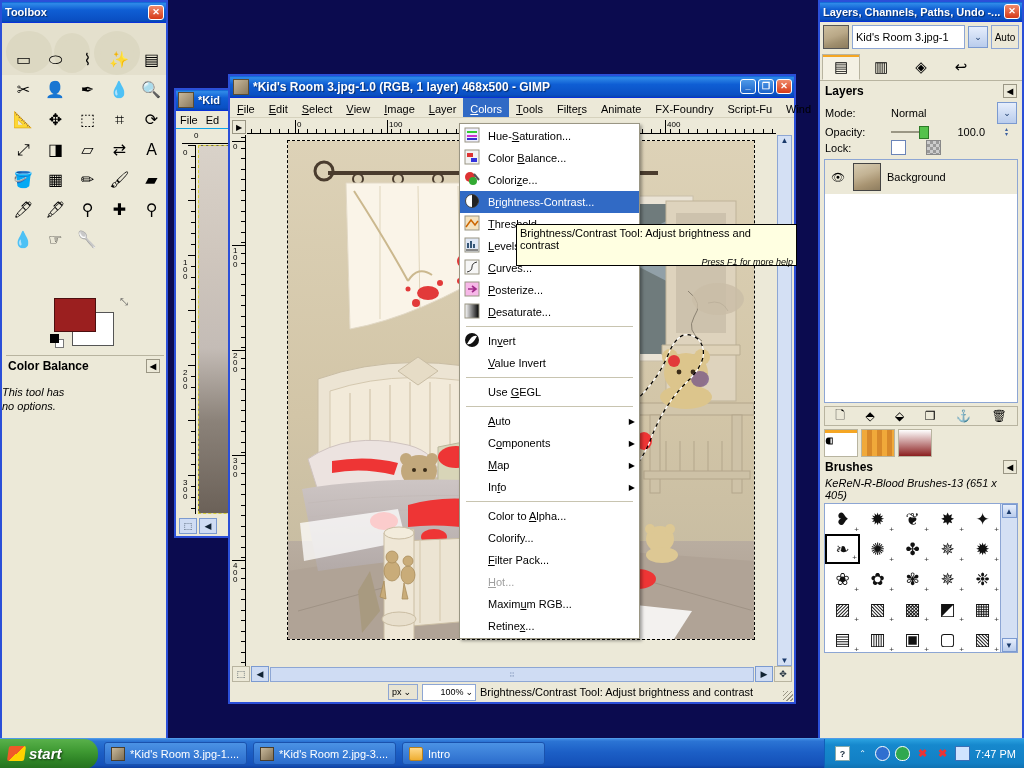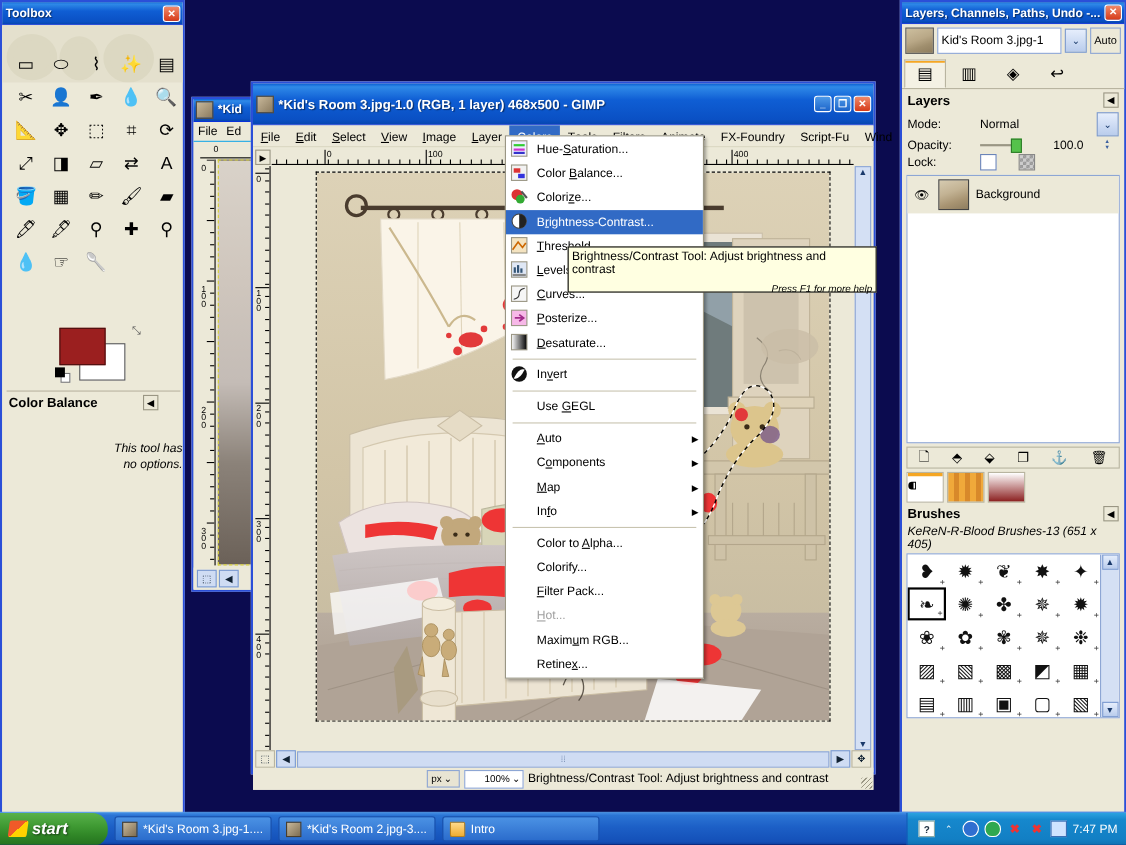--- a/index.html
+++ b/index.html
@@ -57,25 +57,25 @@
   .fgbg .fg { position:absolute; left:2px; top:0px; width:42px; height:34px; background:#9b1f1f; border:1px solid #4c0f0f; }
   .fgbg .swap { position:absolute; right:-6px; top:-2px; font-size:10px; color:#555; }
   .fgbg .rst { position:absolute; left:-2px; top:36px; width:15px; height:14px; }
   .fgbg .rst i { position:absolute; display:block; }
   .fgbg .rst .b { left:0; top:0; width:9px; height:9px; background:#000; }
   .fgbg .rst .w { left:5px; top:5px; width:9px; height:9px; background:#fff; border:1px solid #777; }
 
   .tb-divider { position:absolute; left:4px; top:332px; width:158px; height:1px; background:#b8b4a0; }
   .tooloptions { position:absolute; left:0; top:334px; width:100%; }
   .to-head { display:flex; align-items:center; justify-content:space-between;
-             padding:2px 22px 2px 6px; font-weight:bold; font-size:12px; color:#000; }
+             padding:2px 6px 2px 6px; font-weight:bold; font-size:12px; color:#000; }
   .to-arrow { width:14px; height:14px; border:1px solid #9a9684; background:#ece9d8;
               display:flex; align-items:center; justify-content:center; font-size:8px; }
-  .to-empty { text-align:right; font-style:italic; font-size:11px; color:#000;
-              margin-top:26px; line-height:14px; }
+  .to-empty { text-align:left; font-style:italic; font-size:11px; color:#000;
+              margin-top:10px; line-height:14px; }
 
   
   #win2 { left:174px; top:88px; width:70px; height:450px; border:2px solid #2b4fd8; }
   #win2 .xptitle { padding-left:2px; }
   #win2 .menubar { background:#ece9d8; height:18px; display:flex; align-items:center;
                    gap:8px; padding-left:4px; font-size:11px; border-bottom:1px solid #0ea5e9; }
   #win2 .body { position:relative; height:calc(100% - 39px); background:#ece9d8; }
   #win2 .vruler { position:absolute; left:6px; top:16px; width:14px; bottom:22px;
                   background:#ece9d8; border-right:1px solid #000; font-size:8px; }
   #win2 .hruler { position:absolute; left:6px; top:2px; right:0; height:13px;
@@ -83,21 +83,21 @@
   #win2 .canvas2 { position:absolute; left:22px; top:16px; right:0; bottom:22px;
       background:linear-gradient(to bottom,#d9d2c9 0%,#cfc6bd 30%,#c4bcb6 55%,#8b8279 75%,#6b6158 100%);
       border:1px dashed #d8d13a; }
   #win2 .btmbar { position:absolute; left:0; bottom:0; height:20px; width:100%;
                   background:#ece9d8; display:flex; align-items:center; gap:2px; padding-left:3px; }
   .navbtn { width:18px; height:16px; background:#cfdcf3; border:1px solid #7b9ad0;
             display:flex; align-items:center; justify-content:center; font-size:9px; color:#123; }
 
   
   #gimp { left:228px; top:74px; width:568px; height:630px; border:2px solid #2b4fd8; background:#ece9d8; }
-  #gimp .xptitle { height:38px; font-size:12px; }
+  #gimp .xptitle { height:22px; font-size:12px; }
   .titleicon { width:16px; height:16px; margin-right:4px;
      background:linear-gradient(135deg,#c9b99b,#8a7a5e); border:1px solid #5a4c34; flex:0 0 auto; }
   .menubar { height:20px; background:#ece9d8; display:flex; align-items:stretch;
              font-size:11px; border-bottom:1px solid #d6d2bd; }
   .menubar .mi { padding:2px 7px 0 7px; display:flex; align-items:center; cursor:default; white-space:nowrap;}
   .menubar .mi.active { background:#316ac5; color:#fff; }
   .menubar .mi u { text-decoration:underline; }
 
   .gimp-body { position:relative; height:calc(100% - 42px); background:#ece9d8; }
   .corner-btn { position:absolute; left:2px; top:2px; width:14px; height:14px;
@@ -864,20 +864,24 @@
       <span class="mlabel"><u>D</u>esaturate...</span>
     </div>
     <div class="msep"></div>
     <div class="menuitem">
       <span class="menuicon"><svg width="16" height="16">
           <circle cx="8" cy="8" r="7" fill="#111"></circle>
           <path d="M3 12 Q8 2 13 4 Q8 14 3 12 Z" fill="#fff"></path>
         </svg></span>
       <span class="mlabel">In<u>v</u>ert</span>
     </div>
+    <div class="menuitem">
+      <span class="menuicon blank"></span>
+      <span class="mlabel"><u>V</u>alue Invert</span>
+    </div>
     <div class="msep"></div>
     <div class="menuitem">
       <span class="menuicon blank"></span>
       <span class="mlabel">Use <u>G</u>EGL</span>
     </div>
     <div class="msep"></div>
     <div class="menuitem">
       <span class="menuicon blank"></span>
       <span class="mlabel"><u>A</u>uto</span>
       <span class="submark">▶</span>

